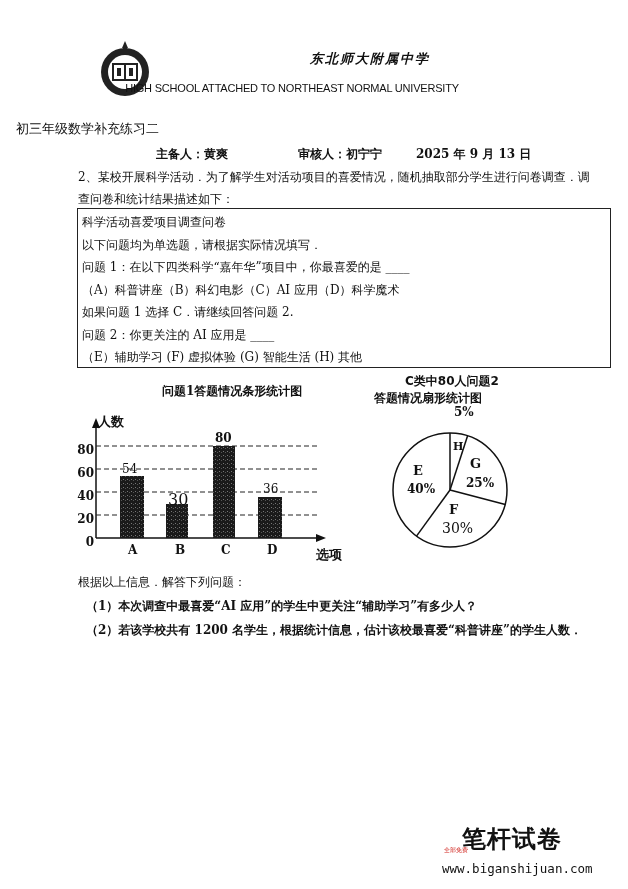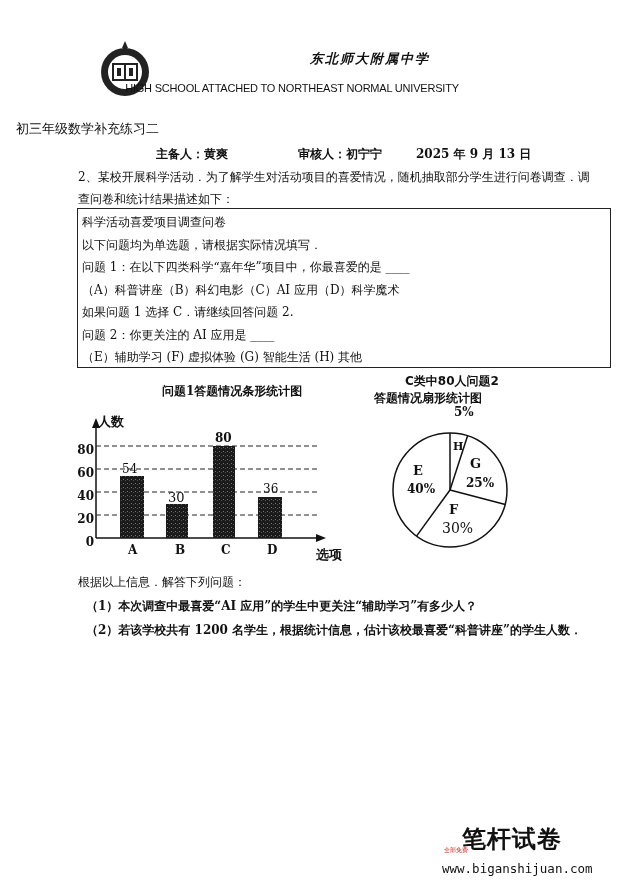--- a/index.html
+++ b/index.html
@@ -89,21 +89,21 @@
 
 <div class="abs" style="left:98px; top:413px; font-size:13px; font-weight:bold;">人数</div>
 <div class="abs" style="left:76px; top:439px; font-size:12px; font-weight:bold; line-height:23px; width:18px; text-align:right;">
   <div>80</div>
   <div>60</div>
   <div>40</div>
   <div>20</div>
   <div>0</div>
 </div>
 <div class="abs" style="left:122px; top:462px; font-size:12px;">54</div>
-<div class="abs" style="left:168px; top:490px; font-size:13px;">30</div>
+<div class="abs" style="left:168px; top:490px; font-size:16px;">30</div>
 <div class="abs" style="left:215px; top:431px; font-size:12px; font-weight:bold;">80</div>
 <div class="abs" style="left:263px; top:482px; font-size:12px;">36</div>
 <div class="abs" style="left:128px; top:543px; font-size:12px; font-weight:bold;">A</div>
 <div class="abs" style="left:175px; top:543px; font-size:12px; font-weight:bold;">B</div>
 <div class="abs" style="left:221px; top:543px; font-size:12px; font-weight:bold;">C</div>
 <div class="abs" style="left:267px; top:543px; font-size:12px; font-weight:bold;">D</div>
 <div class="abs" style="left:316px; top:546px; font-size:13px; font-weight:bold;">选项</div>
 
 <div class="abs chart-title" style="left:405px; top:373px; font-family:'DejaVu Sans',sans-serif;text-align:center;">C类中80人问题2</div>
 <div class="abs chart-title" style="left:374px; top:390px;">答题情况扇形统计图</div>

